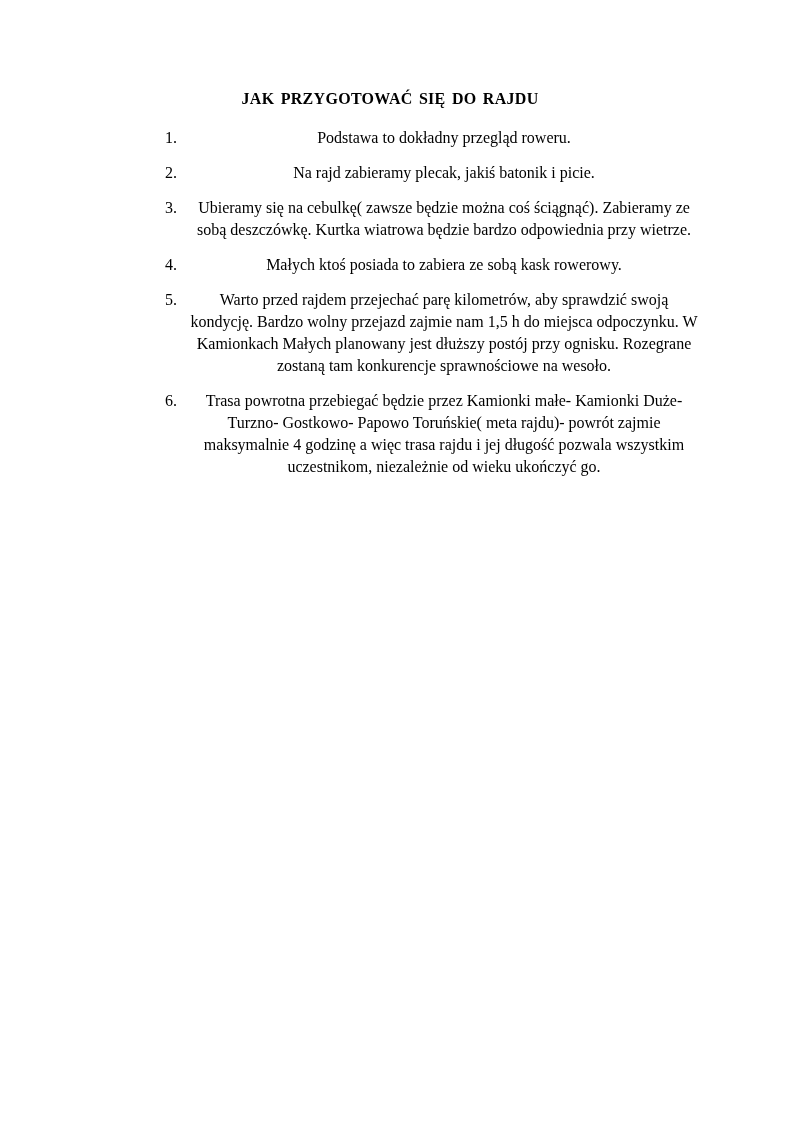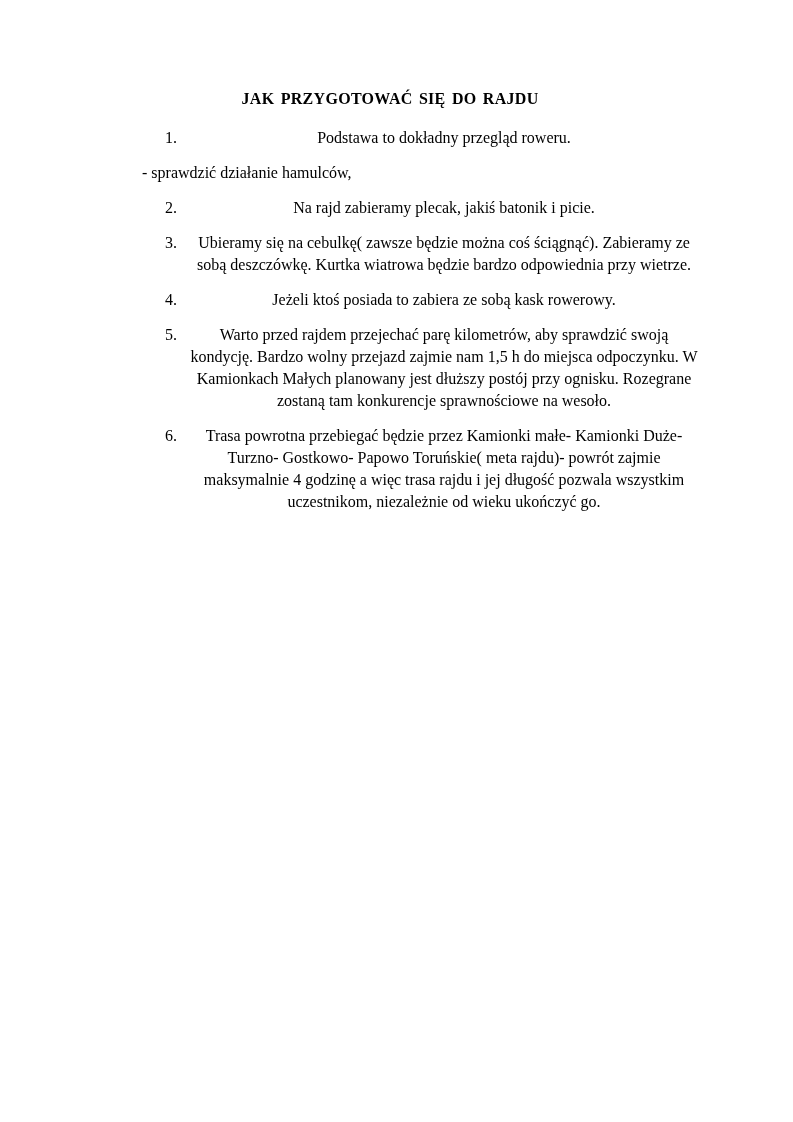--- a/index.html
+++ b/index.html
@@ -50,38 +50,37 @@
 
 <div class="page">
 
   <h1 class="doc-title">JAK PRZYGOTOWAĆ SIĘ DO RAJDU</h1>
 
   <p class="num-item">
     <span class="num">1.</span>
     <span class="txt">Podstawa to dokładny przegląd roweru.</span>
   </p>
 
-  <p class="dash-note">- sprawdzić działanie hamulców,</p>
 
 
 
   <p class="num-item">
     <span class="num">2.</span>
     <span class="txt">Na rajd zabieramy plecak, jakiś batonik i picie.</span>
   </p>
 
   <p class="num-item">
     <span class="num">3.</span>
     <span class="txt">Ubieramy się na cebulkę( zawsze będzie można coś ściągnąć). Zabieramy ze
 sobą deszczówkę. Kurtka wiatrowa będzie bardzo odpowiednia przy wietrze.</span>
   </p>
 
   <p class="num-item">
     <span class="num">4.</span>
-    <span class="txt">Jeżeli ktoś posiada to zabiera ze sobą kask rowerowy.</span>
+    <span class="txt">Małych ktoś posiada to zabiera ze sobą kask rowerowy.</span>
   </p>
 
   <p class="num-item">
     <span class="num">5.</span>
     <span class="txt">Warto przed rajdem przejechać parę kilometrów, aby sprawdzić swoją
 kondycję. Bardzo wolny przejazd zajmie nam 1,5 h do miejsca odpoczynku. W
 Kamionkach Małych planowany jest dłuższy postój przy ognisku. Rozegrane
 zostaną tam konkurencje sprawnościowe na wesoło.</span>
   </p>
 

